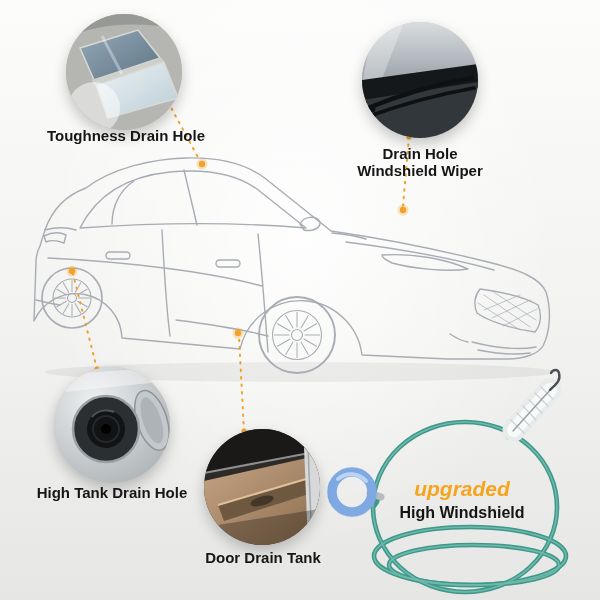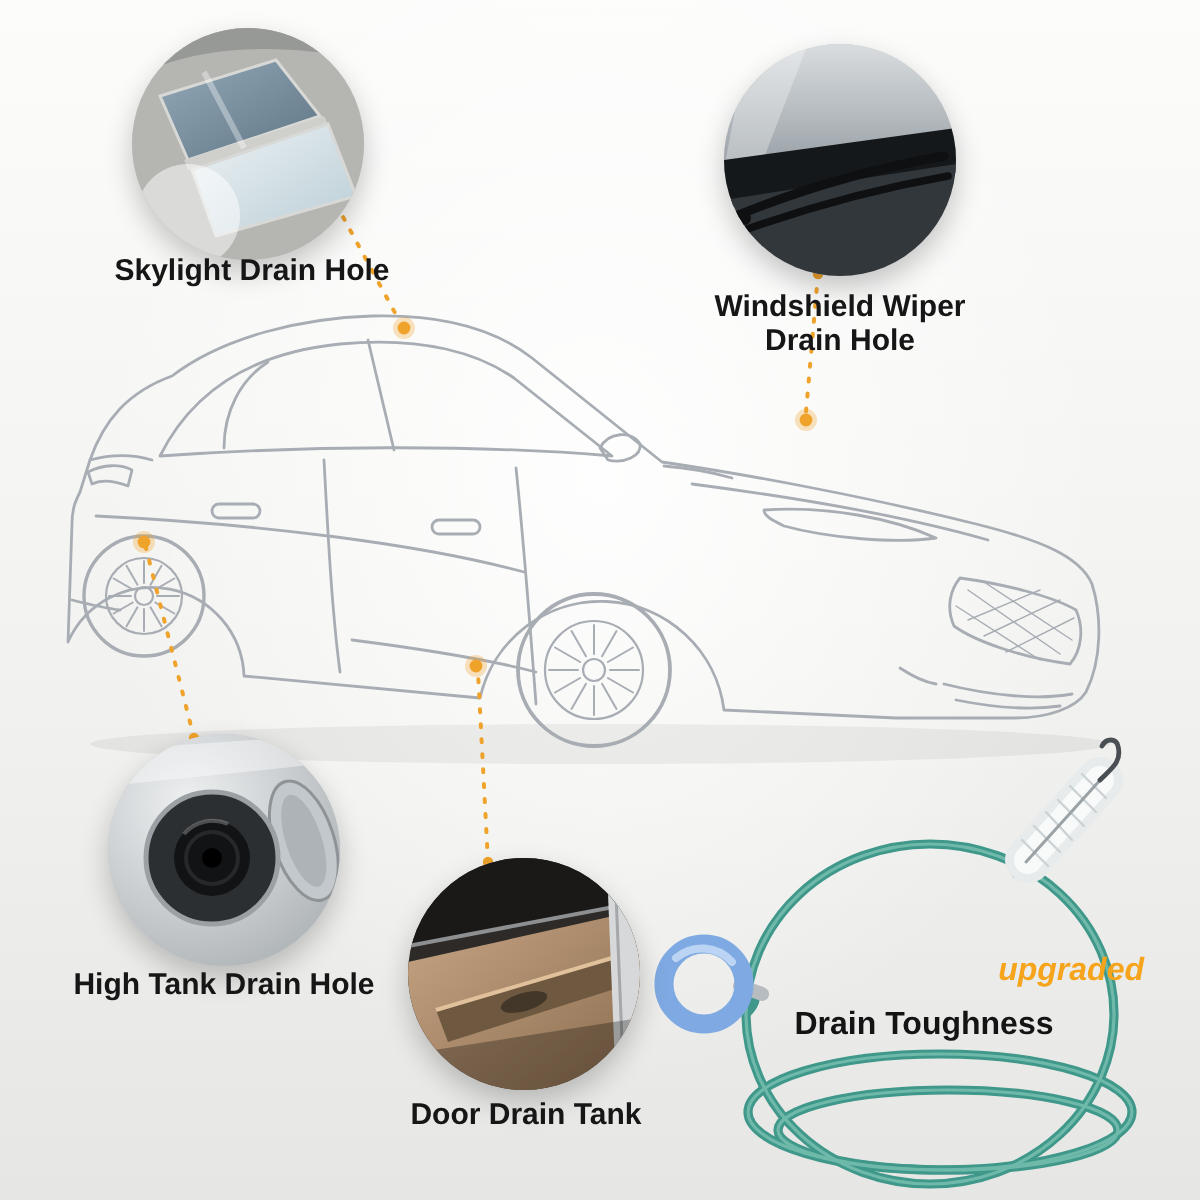--- a/index.html
+++ b/index.html
@@ -17,22 +17,22 @@
   .photo-skylight{left:66px;top:14px;width:116px;height:116px;}
   .photo-windshield{left:362px;top:22px;width:116px;height:116px;}
   .photo-fuel{left:54px;top:367px;width:116px;height:116px;}
   .photo-door{left:204px;top:429px;width:116px;height:116px;}
   .label{position:absolute;text-align:center;font-weight:bold;font-size:15px;
          color:var(--label_text,#161616);line-height:17px;}
   .label-skylight{left:18px;top:127px;width:216px;}
   .label-windshield{left:312px;top:145px;width:216px;}
   .label-fuel{left:4px;top:484px;width:216px;}
   .label-door{left:155px;top:549px;width:216px;}
-  .tagline{position:absolute;left:352px;top:477px;width:220px;text-align:right;
-           font-size:16px;font-weight:bold;font-style:italic;color:var(--tagline,#f6a41c);}
+  .tagline{position:absolute;left:352px;top:477px;width:220px;text-align:center;
+           font-size:21px;font-weight:bold;font-style:italic;color:var(--tagline,#f6a41c);}
   .feature{position:absolute;left:352px;top:504px;width:220px;text-align:center;
            font-size:16px;font-weight:bold;color:#141414;}
 </style>
 </head>
 <body>
 
 <div class="stage">
 
   <svg class="overlay" width="600" height="600" viewBox="0 0 600 600">
     <defs>
@@ -274,27 +274,27 @@
       <path d="M14 76 L102 50" stroke="#e0c19c" stroke-width="2"></path>
       <g transform="rotate(-16 58 72)">
         <ellipse cx="58" cy="72" rx="12" ry="4.5" fill="#3c3126" opacity="0.85"></ellipse>
       </g>
       <polygon points="100,18 116,14 116,116 104,116" fill="#d6d8d9"></polygon>
       <path d="M104 18 L108 116" stroke="#a5a8aa" stroke-width="1.5"></path>
       <polygon points="0,98 116,80 116,116 0,116" fill="#000000" opacity="0.28"></polygon>
     </svg>
   </div>
 
-  <div class="label label-skylight">Skylight Drain Hole</div>
+  <div class="label label-skylight">Toughness Drain Hole</div>
 
   <div class="label label-windshield">
+    <span style="display:block">Drain Hole</span>
     <span style="display:block">Windshield Wiper</span>
-    <span style="display:block">Drain Hole</span>
   </div>
 
   <div class="label label-fuel">High Tank Drain Hole</div>
 
   <div class="label label-door">Door Drain Tank</div>
 
   <div class="tagline">upgraded</div>
-  <div class="feature">Drain Toughness</div>
+  <div class="feature">High Windshield</div>
 
 </div>
 
 </body></html>

